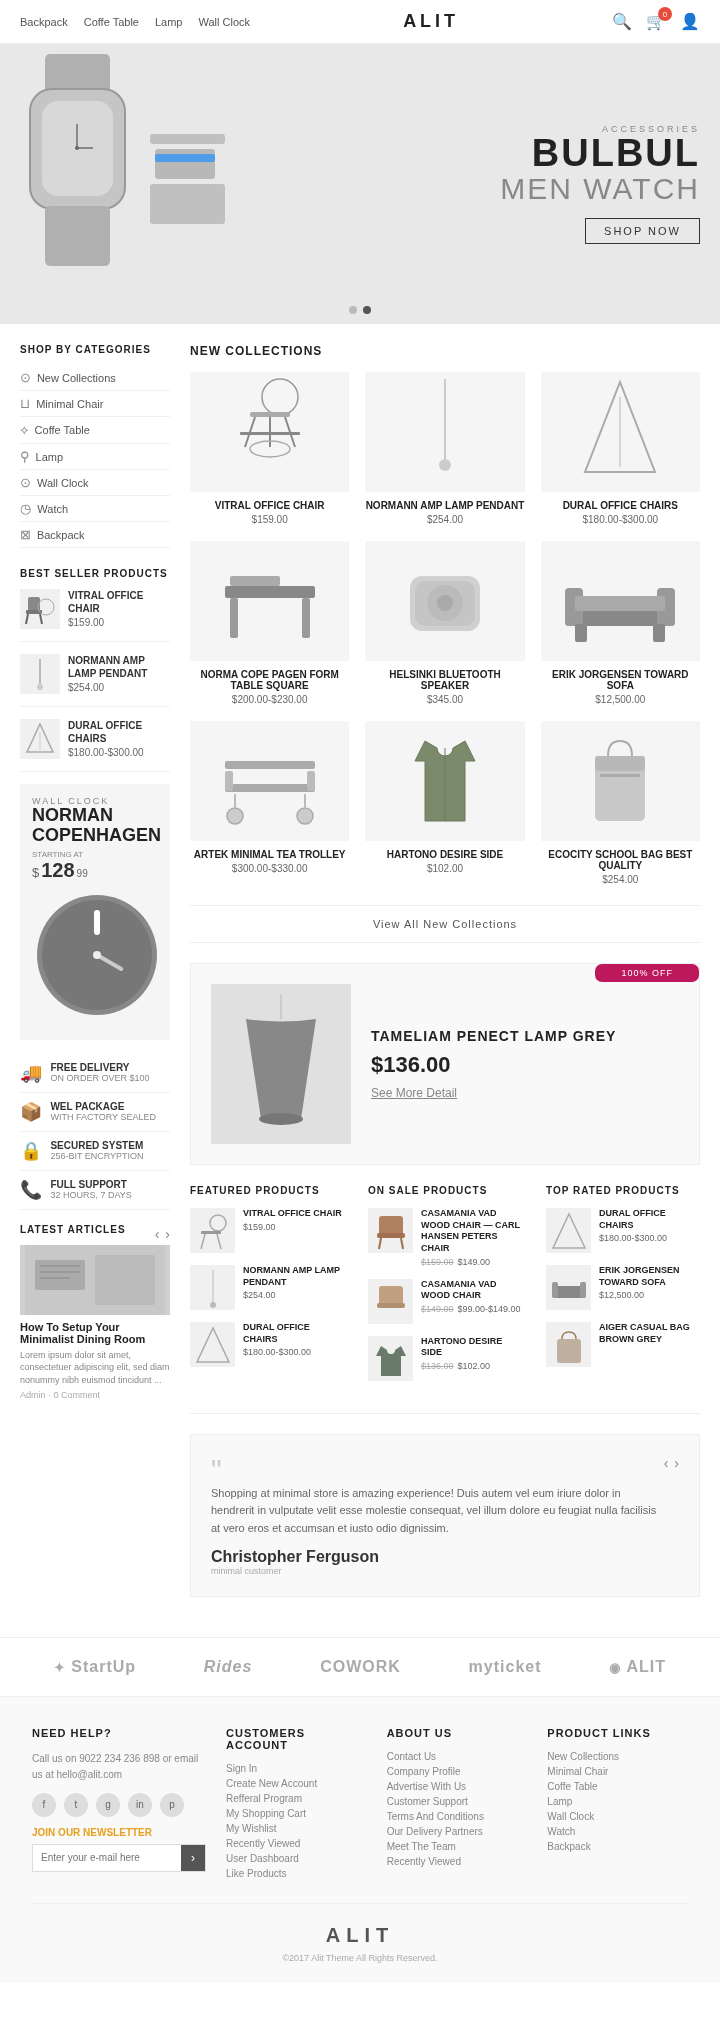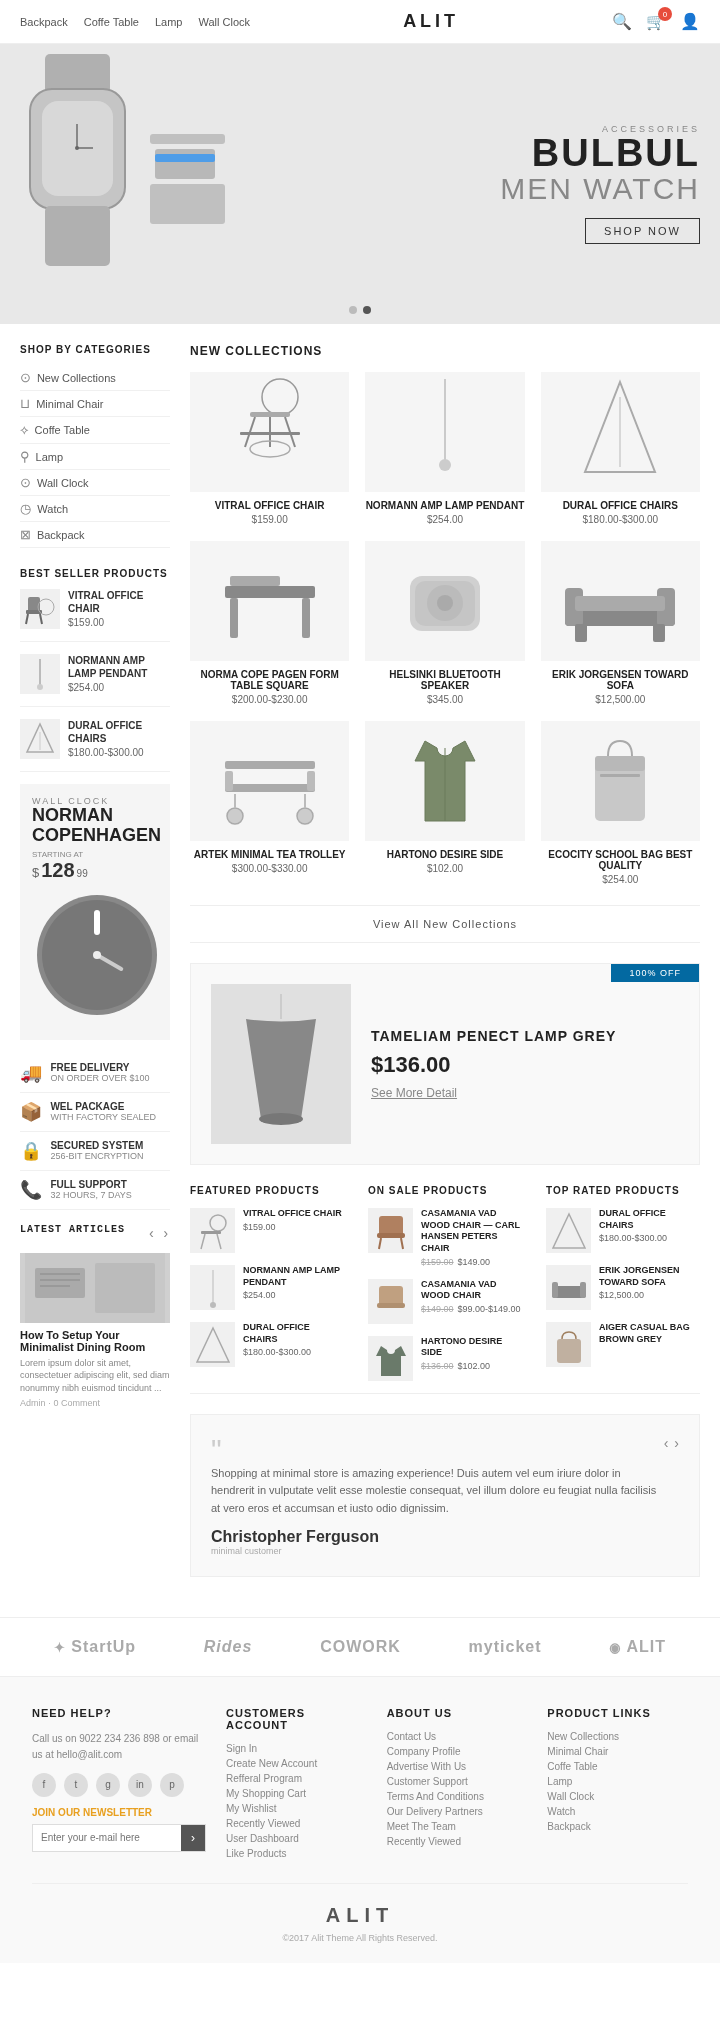--- a/index.html
+++ b/index.html
@@ -51,49 +51,49 @@
     .promo-price { font-size: 20px; font-weight: bold; color: #333; }
 
     
     .service-item { display: flex; align-items: center; gap: 8px; padding: 8px 0; border-bottom: 1px solid #f0f0f0; }
     .service-icon { font-size: 18px; color: #888; }
     .service-text .svc-title { font-size: 10px; font-weight: bold; color: #333; text-transform: uppercase; }
     .service-text .svc-sub { font-size: 9px; color: #888; }
 
     
     .latest-articles { margin-top: 14px; }
-    .section-header { display: flex; justify-content: space-between; align-items: center; margin-bottom: 8px; font-family: Liberation Mono, monospace; }
+    .section-header { display: flex; justify-content: space-between; align-items: center; margin-bottom: 0; }
     .section-header-nav { display: flex; gap: 6px; }
     .nav-arrow { font-size: 14px; color: #888; cursor: pointer; }
     .article-img { width: 100%; height: 70px; background: #d0d0d0; margin-bottom: 6px; overflow: hidden; display: flex; align-items: center; justify-content: center; }
     .article-title { font-size: 11px; font-weight: bold; color: #222; margin-bottom: 4px; }
     .article-excerpt { font-size: 9px; color: #888; line-height: 1.4; }
     .article-meta { font-size: 9px; color: #aaa; margin-top: 4px; }
 
     
     .collections-title { font-size: 12px; font-weight: bold; letter-spacing: 1px; text-transform: uppercase; margin-bottom: 14px; color: #222; }
 
     
     .product-grid { display: grid; grid-template-columns: repeat(3, 1fr); gap: 16px; margin-bottom: 20px; }
     .product-card { text-align: center; }
     .product-img { width: 100%; height: 120px; background: #f5f5f5; display: flex; align-items: center; justify-content: center; margin-bottom: 8px; overflow: hidden; }
     .product-card .product-name { font-size: 10px; font-weight: bold; color: #222; text-transform: uppercase; margin-bottom: 3px; }
     .product-card .product-price { font-size: 10px; color: #666; }
     .view-all-btn { width: 100%; text-align: center; padding: 12px; border-top: 1px solid #eee; border-bottom: 1px solid #eee; font-size: 11px; letter-spacing: 1px; color: #555; cursor: pointer; margin-bottom: 20px; }
 
     
     .featured-banner { background: #f9f9f9; border: 1px solid #eee; display: flex; align-items: center; margin-bottom: 20px; position: relative; padding: 20px; gap: 20px; }
-    .off-badge { position: absolute; top: 0; right: 0; background: #0369a1; color: #fff; font-size: 9px; padding: 4px 18px; letter-spacing: 1px; }
+    .off-badge { position: absolute; top: 0; right: 0; background: #be185d; color: #fff; font-size: 9px; padding: 4px 26px; letter-spacing: 1px; border-radius: 7px; }
     .banner-product-img { width: 140px; height: 160px; background: #e0e0e0; display: flex; align-items: center; justify-content: center; flex-shrink: 0; }
     .banner-info .banner-title { font-size: 14px; font-weight: bold; color: #222; text-transform: uppercase; letter-spacing: 1px; }
     .banner-info .banner-price { font-size: 22px; font-weight: bold; color: #222; margin: 8px 0; }
     .banner-info .banner-link { font-size: 12px; color: #888; text-decoration: underline; cursor: pointer; }
 
     
-    .three-col { display: grid; grid-template-columns: repeat(3, 1fr); gap: 24px; border-bottom: 1px solid #eee; margin-bottom: 20px; }
+    .three-col { display: grid; grid-template-columns: repeat(3, 1fr); gap: 24px; padding-bottom: 20px; border-bottom: 1px solid #eee; margin-bottom: 20px; }
     .col-title { font-size: 10px; font-weight: bold; letter-spacing: 1px; text-transform: uppercase; margin-bottom: 12px; color: #222; }
     .mini-product { display: flex; gap: 8px; margin-bottom: 12px; align-items: flex-start; }
     .mini-img { width: 45px; height: 45px; background: #f0f0f0; flex-shrink: 0; display: flex; align-items: center; justify-content: center; }
     .mini-info .mini-name { font-size: 9px; font-weight: bold; color: #222; text-transform: uppercase; line-height: 1.3; }
     .mini-info .mini-price { font-size: 9px; color: #666; margin-top: 2px; }
     .mini-info .mini-old-price { text-decoration: line-through; color: #aaa; }
 
     
     .testimonial { background: #f9f9f9; padding: 20px; margin-bottom: 20px; border: 1px solid #eee; }
     .quote-mark { font-size: 30px; color: #ccc; line-height: 1; }

